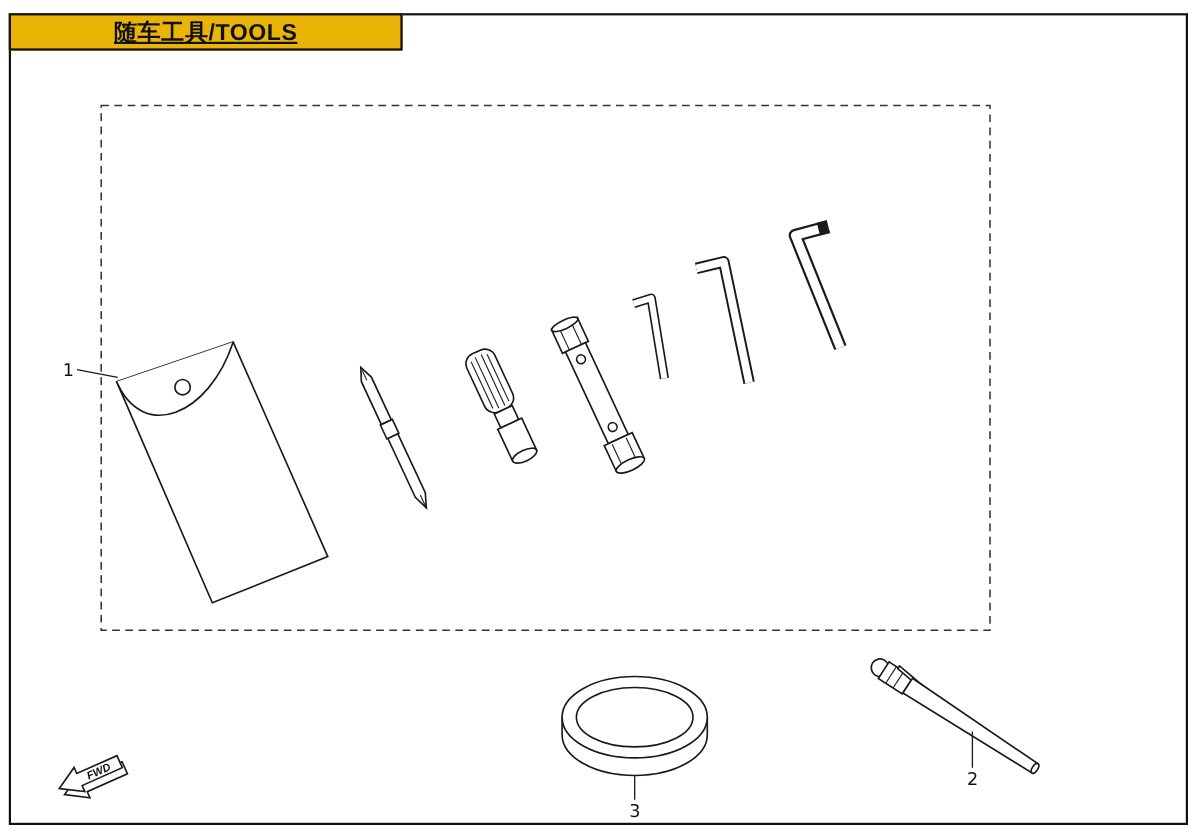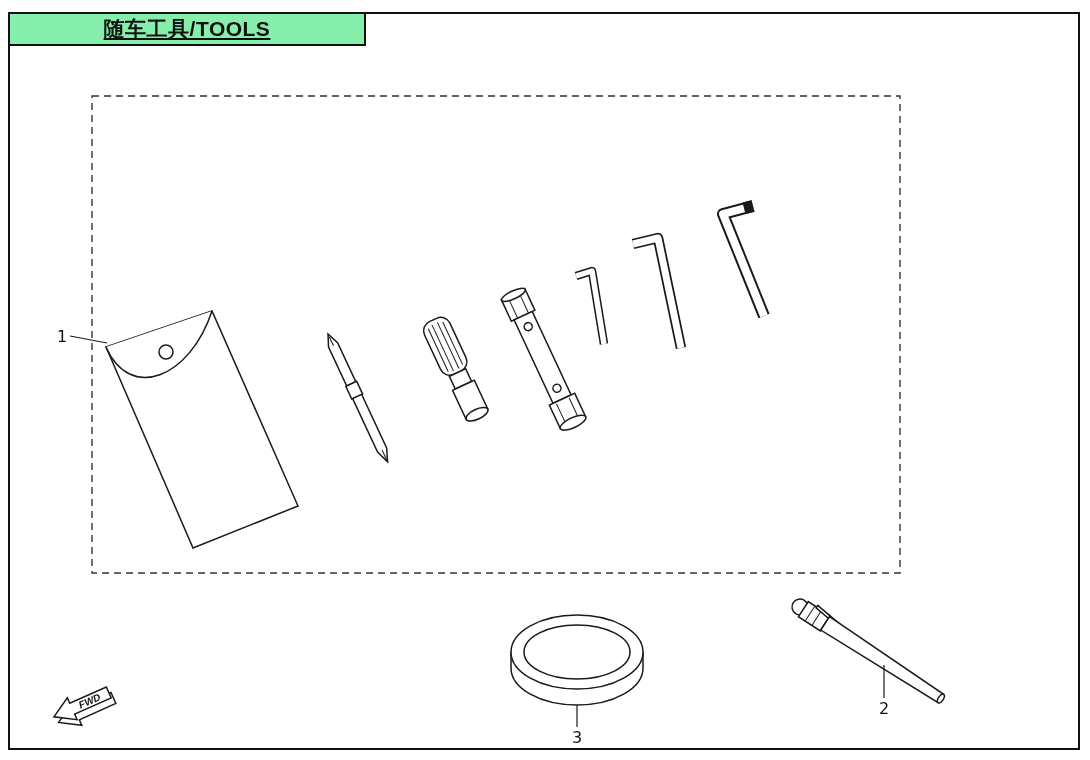--- a/index.html
+++ b/index.html
@@ -1,21 +1,21 @@
 <!DOCTYPE html>
 <html><head>
 <meta charset="utf-8">
 <style>
   html,body{margin:0;padding:0;background:#fff;}
   .page{position:relative;width:1090px;height:760px;background:#fff;overflow:hidden;
         font-family:"Liberation Sans", sans-serif;color:#111;}
   .page-border{position:absolute;left:8px;top:12px;width:1072px;height:738px;
         border:2px solid #111;box-sizing:border-box;}
   .title-box{position:absolute;left:8px;top:12px;width:358px;height:34px;
-        border:2px solid #111;box-sizing:border-box;background:#86efac;
+        border:2px solid #111;box-sizing:border-box;background:#eab308;
         display:flex;align-items:center;justify-content:center;z-index:3;}
   .title-box span{font-size:21px;font-weight:bold;text-decoration:underline;
         letter-spacing:0.5px;}
   svg{position:absolute;left:0;top:0;z-index:2;}
   .ol{fill:#ffffff;stroke:#1a1a1a;stroke-width:1.5;}
   .ln{fill:none;stroke:#1a1a1a;stroke-width:1.2;}
   .thin{fill:none;stroke:#1a1a1a;stroke-width:1;}
   .kb{fill:none;stroke:#1a1a1a;stroke-linejoin:round;}
   .kw{fill:none;stroke:#ffffff;stroke-linejoin:round;}
   .part-label{font:16px "DejaVu Sans", sans-serif;fill:#111;}

